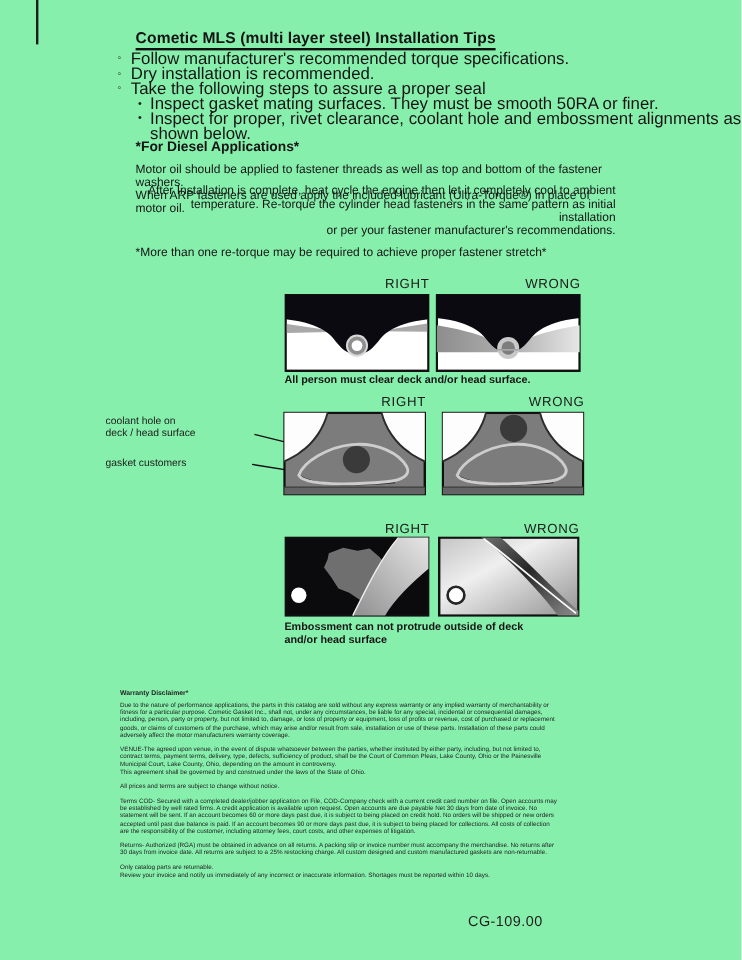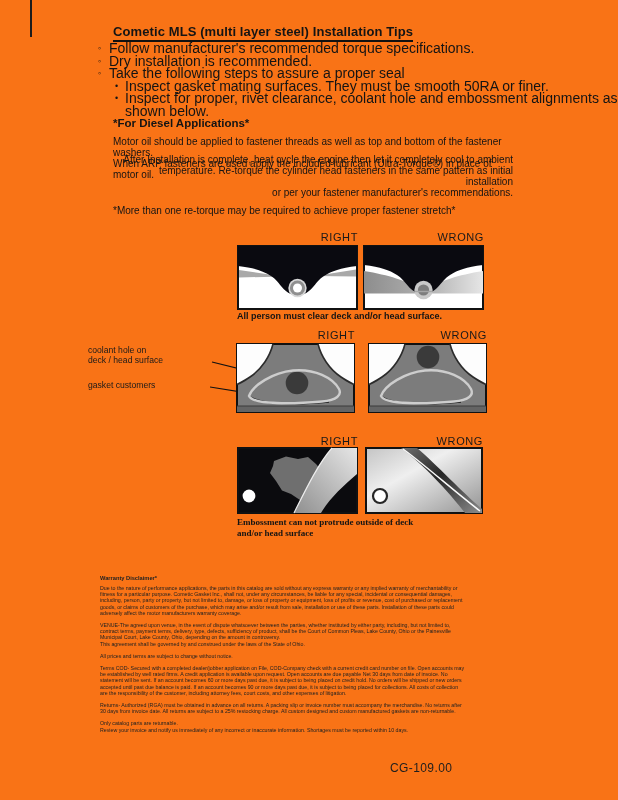--- a/index.html
+++ b/index.html
@@ -1,17 +1,17 @@
 <!DOCTYPE html>
 <html><head>
 <meta charset="utf-8">
 <style>
   html,body{margin:0;padding:0;background:#ffffff;}
   .page{
-    position:relative;width:618px;height:800px;background:#f97316;overflow:hidden;
+    position:relative;width:618px;height:800px;background:#86efac;overflow:hidden;
     font-family:"Liberation Sans","DejaVu Sans",sans-serif;color:#141414;
   }
   .abs{position:absolute;}
   .edge-mark{left:30px;top:0;width:2px;height:37px;background:#1c1c1c;}
   .title{
     left:113px;top:24px;font-size:13px;font-weight:bold;letter-spacing:.1px;
     border-bottom:2px solid #111;padding-bottom:1px;white-space:nowrap;
   }
   .tips{left:98px;top:42px;list-style:none;margin:0;padding:0;font-size:14px;line-height:12.6px;}
   .tips li{position:relative;padding-left:11px;}
@@ -154,21 +154,21 @@
           <stop offset="0.45" stop-color="#262626"></stop>
           <stop offset="1" stop-color="#8c8c8c"></stop>
       </linearGradient>
     </defs>
     <rect x="1" y="1" width="116" height="65" fill="url(#r3wbg)" stroke="#111" stroke-width="2"></rect>
     <path d="M36,1 L52,1 C72,18 98,46 117,62 L117,66 L100,66 C80,40 54,14 36,1 Z" fill="url(#r3wband)"></path>
     <path d="M38,2 C60,18 90,45 115,64" stroke="#fafafa" stroke-width="1.5" fill="none"></path>
     <circle cx="15" cy="49" r="7" fill="#ffffff" stroke="#262626" stroke-width="2.2"></circle>
   </svg>
 
-  <div class="abs cap" style="left:237px;top:517px;width:270px;font-family:Liberation Serif, serif;">Embossment can not protrude outside of deck
+  <div class="abs cap" style="left:237px;top:517px;width:270px;">Embossment can not protrude outside of deck
 and/or head surface</div>
 
   <div class="abs fineprint">
     <h3>Warranty Disclaimer*</h3>
     <p>Due to the nature of performance applications, the parts in this catalog are sold without any express warranty or any implied warranty of merchantability or
 fitness for a particular purpose.  Cometic Gasket Inc., shall not, under any circumstances, be liable for any special, incidental or consequential damages,
 including, person, party or property, but not limited to, damage, or loss of property or equipment, loss of profits or revenue, cost of purchased or replacement
 goods, or claims of customers of the purchase, which may arise and/or result from sale, installation or use of these parts.  Installation of these parts could
 adversely affect the motor manufacturers warranty coverage.</p>
     <p>VENUE-The agreed upon venue, in the event of dispute whatsoever between the parties, whether instituted by either party, including, but not limited to,

